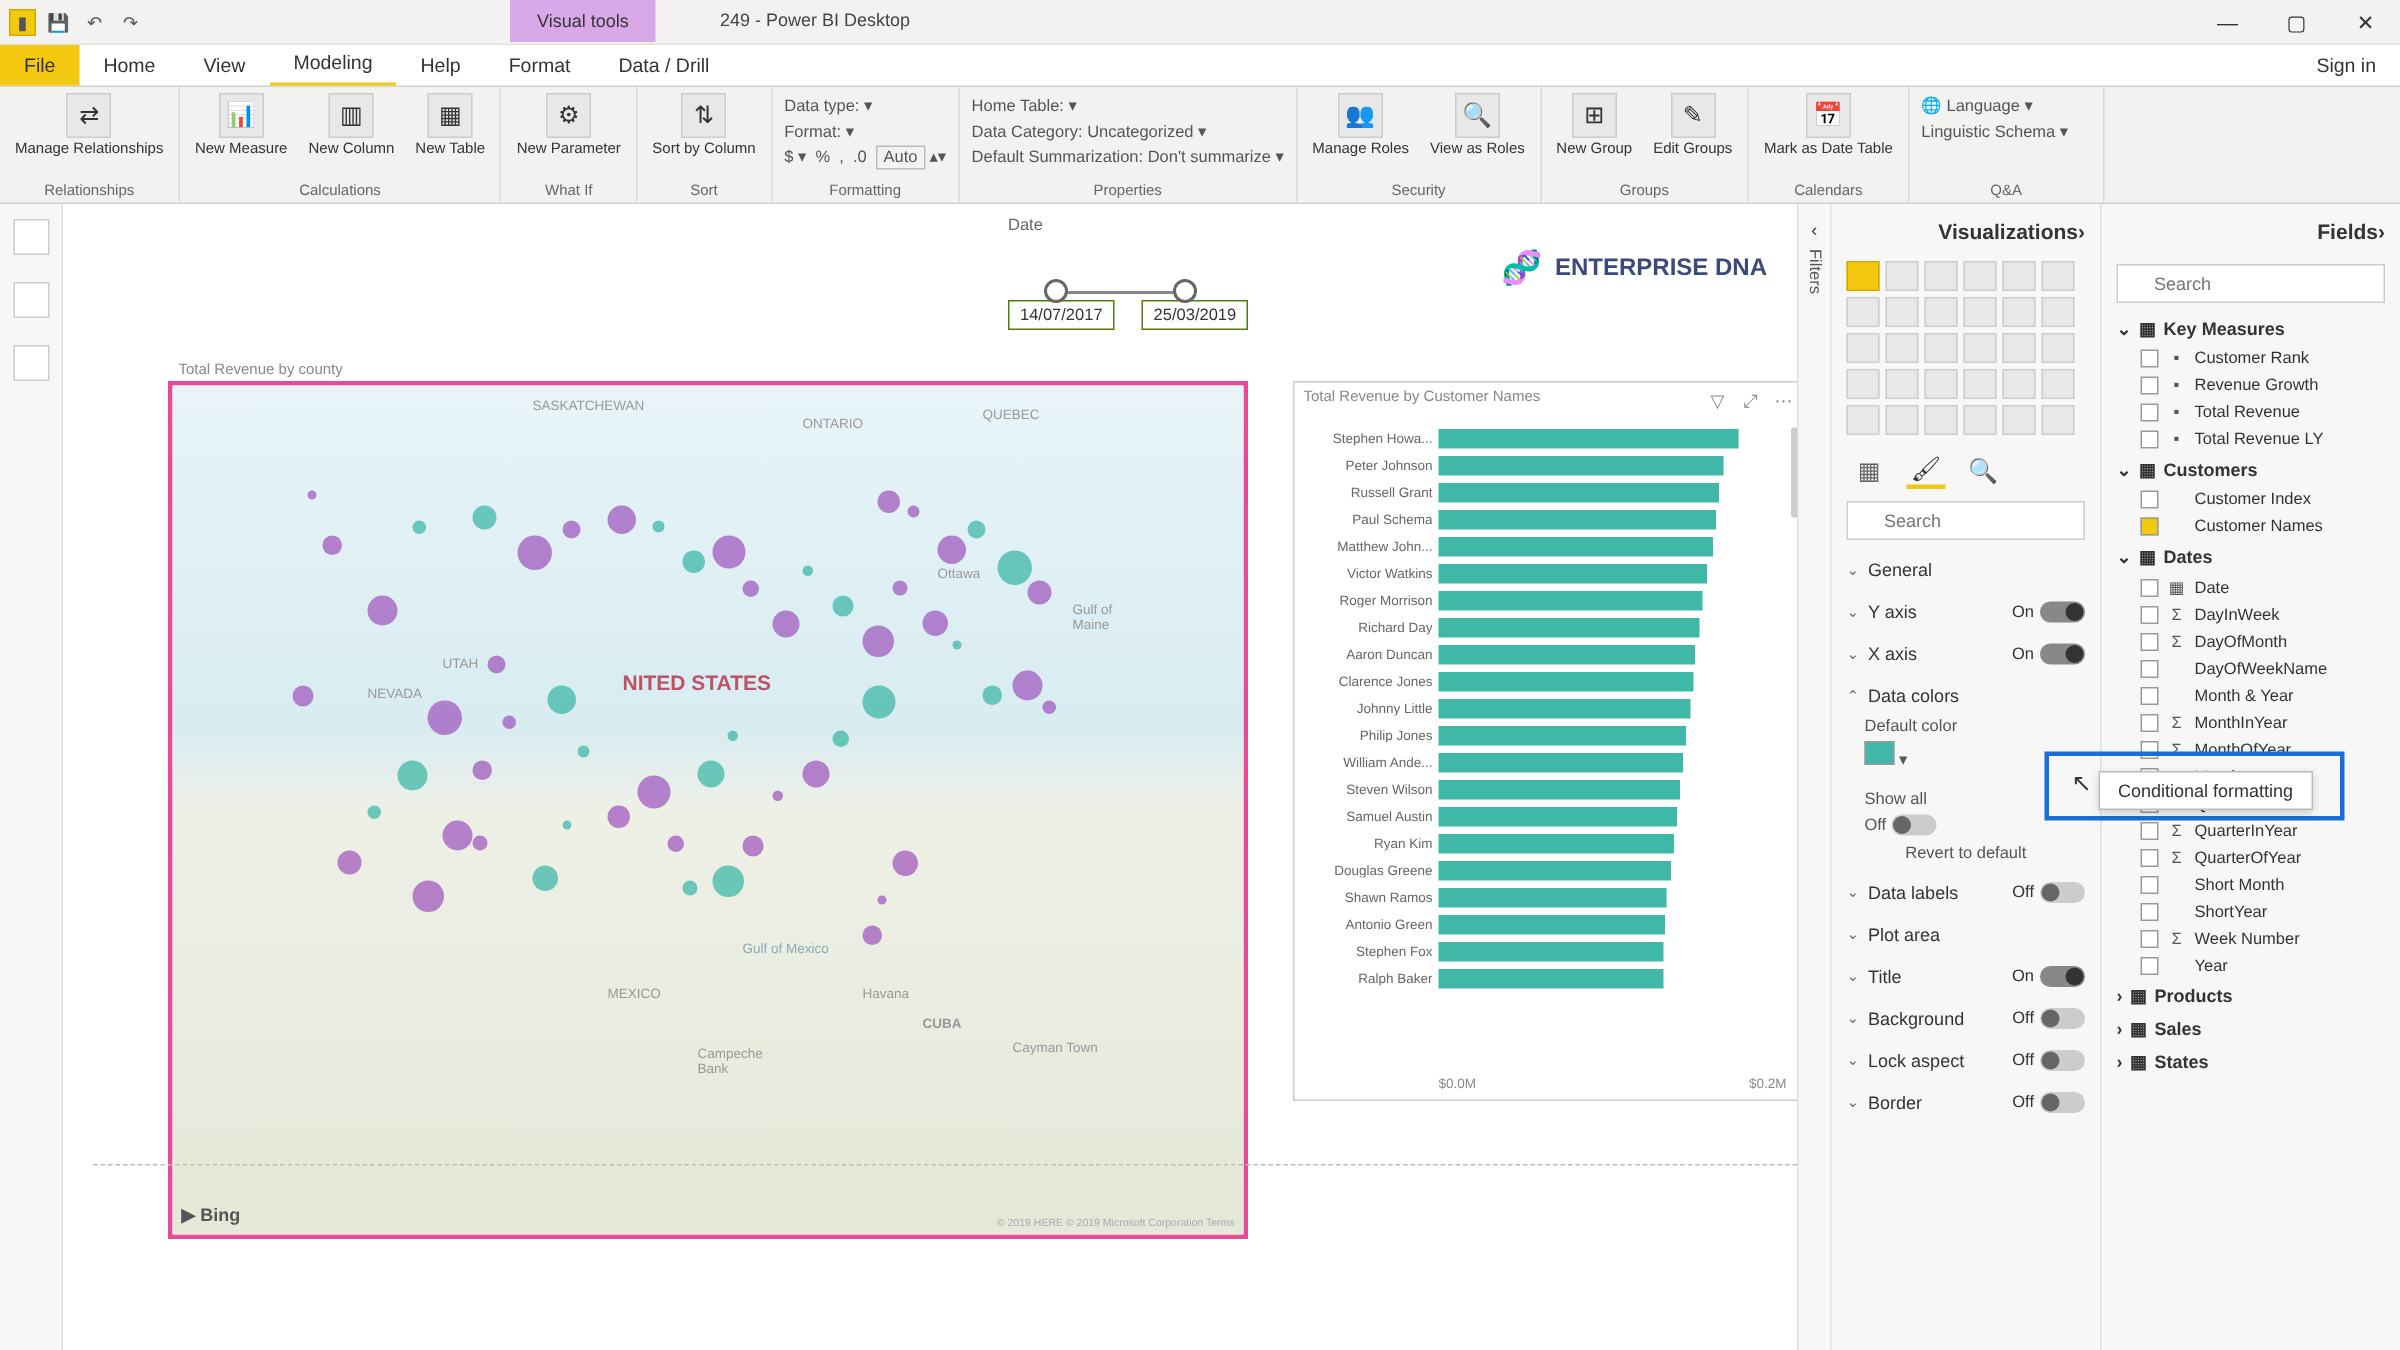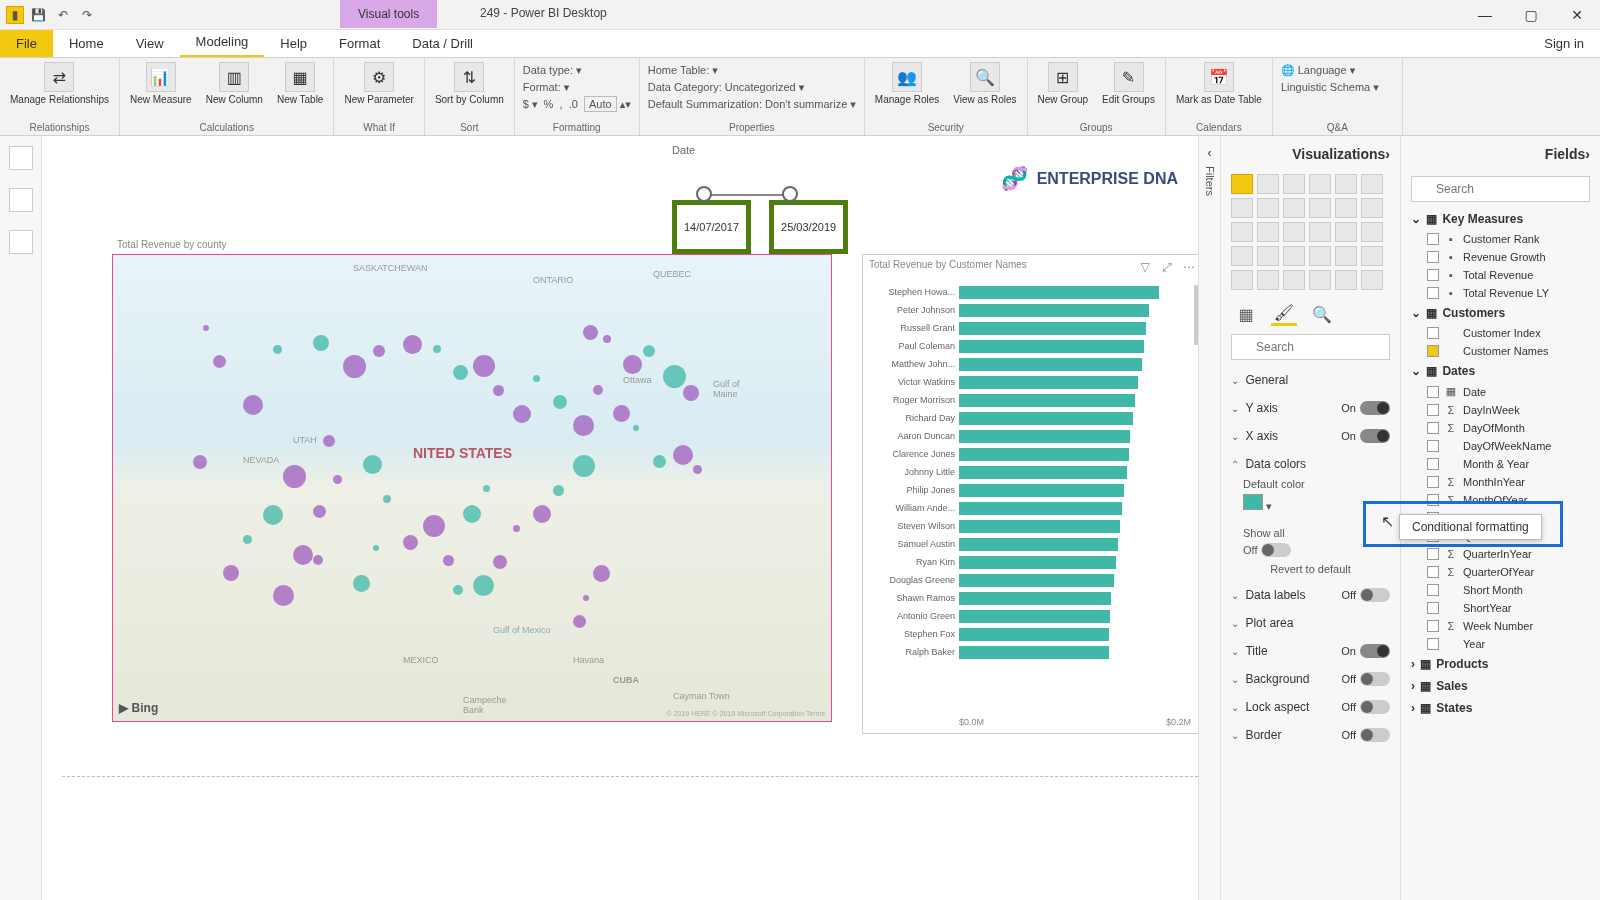--- a/index.html
+++ b/index.html
@@ -36,27 +36,27 @@
 .main { display: flex; height: calc(900px - 30px - 28px - 78px); }
 .leftrail { width: 42px; background: #f7f7f7; border-right: 1px solid #e0e0e0; display: flex; flex-direction: column; gap: 18px; padding-top: 10px; align-items: center; }
 .leftrail span { width: 24px; height: 24px; background: #fff; border: 1px solid #ccc; cursor: pointer; }
 .canvas { flex: 1; position: relative; background: #fff; overflow: hidden; }
 .filtersrail { width: 22px; background: #f7f7f7; border-left: 1px solid #e0e0e0; display: flex; flex-direction: column; align-items: center; padding-top: 10px; gap: 6px; }
 .filtersrail .lbl { writing-mode: vertical-rl; font-size: 11px; color: #555; }
 
 
 .slicer-label { position: absolute; left: 630px; top: 8px; font-size: 11px; color: #666; }
 .slicer-dates { position: absolute; left: 630px; top: 28px; display: flex; gap: 18px; font-size: 11px; }
-.slicer-dates span { border: 5px solid #4d7c0f; padding: 16px 7px; margin-top: 36px; }
+.slicer-dates span { border: 1px solid #4d7c0f; padding: 3px 7px; margin-top: 36px; }
 .slicer-track { position: absolute; left: 660px; top: 58px; width: 90px; height: 2px; background: #888; }
 .slicer-track .h { position: absolute; top: -8px; width: 16px; height: 16px; border-radius: 50%; background: #fff; border: 2px solid #666; }
 .logo { position: absolute; right: 20px; top: 30px; display: flex; align-items: center; gap: 8px; font-weight: 600; color: #3a4a7a; font-size: 16px; }
 .logo .dna { font-size: 22px; color: #5a7ed6; }
 
-.map-vis { position: absolute; left: 70px; top: 118px; width: 720px; height: 468px; border: 1px solid #ec4899; }
+.map-vis { position: absolute; left: 70px; top: 118px; width: 720px; height: 572px; border: 3px solid #ec4899; }
 .map-vis .title { position: absolute; top: -16px; left: 4px; font-size: 10px; color: #888; }
 .map-vis .mapbg { width: 100%; height: 100%; background: linear-gradient(#e8f4f8, #d8ecf2 40%, #eef0e6 50%, #e4e8d8); position: relative; overflow: hidden; }
 .map-vis .lbl { position: absolute; font-size: 9px; color: #999; }
 .bubble { position: absolute; border-radius: 50%; opacity: 0.75; }
 .bing { position: absolute; left: 6px; bottom: 6px; font-size: 12px; font-weight: 600; color: #555; }
 .credit { position: absolute; right: 6px; bottom: 4px; font-size: 7px; color: #aaa; }
 
 .bar-vis { position: absolute; left: 820px; top: 118px; width: 340px; height: 480px; border: 1px solid #ccc; background: #fff; }
 .bar-vis .title { position: absolute; top: 4px; left: 6px; font-size: 10px; color: #888; }
 .bar-vis .vhdr { position: absolute; top: 4px; right: 4px; display: flex; gap: 6px; }
@@ -280,21 +280,21 @@
       <div class="mapbg">
         <div class="lbl" style="left:240px;top:8px;">SASKATCHEWAN</div>
         <div class="lbl" style="left:420px;top:20px;">ONTARIO</div>
         <div class="lbl" style="left:540px;top:14px;">QUEBEC</div>
         <div class="lbl" style="left:300px;top:190px;font-size:14px;color:#b56;font-weight:bold;">NITED STATES</div>
         <div class="lbl" style="left:380px;top:370px;color:#8ab;">Gulf of Mexico</div>
         <div class="lbl" style="left:290px;top:400px;">MEXICO</div>
         <div class="lbl" style="left:500px;top:420px;font-weight:600;">CUBA</div>
         <div class="lbl" style="left:460px;top:400px;">Havana</div>
         <div class="lbl" style="left:510px;top:120px;">Ottawa</div>
-        <div class="lbl" style="left:600px;top:124px;white-space:pre;">Gulf of
+        <div class="lbl" style="left:600px;top:144px;white-space:pre;">Gulf of
 Maine</div>
         <div class="lbl" style="left:130px;top:200px;">NEVADA</div>
         <div class="lbl" style="left:180px;top:180px;">UTAH</div>
         <div class="lbl" style="left:560px;top:436px;">Cayman Town</div>
         <div class="lbl" style="left:350px;top:440px;white-space:pre;">Campeche
 Bank</div>
         <div id="bubbles">
             <div class="bubble" style="left: 90px; top: 70px; width: 6px; height: 6px; background: rgb(160, 91, 191);"></div>
             <div class="bubble" style="left: 100px; top: 100px; width: 13px; height: 13px; background: rgb(160, 91, 191);"></div>
             <div class="bubble" style="left: 130px; top: 140px; width: 20px; height: 20px; background: rgb(160, 91, 191);"></div>
@@ -374,21 +374,21 @@
           </div>
           <div class="barrow">
             <div class="nm">Peter Johnson</div>
             <div class="bar" style="width:190.47619047619048px;"></div>
           </div>
           <div class="barrow">
             <div class="nm">Russell Grant</div>
             <div class="bar" style="width:186.66666666666669px;"></div>
           </div>
           <div class="barrow">
-            <div class="nm">Paul Coleman</div>
+            <div class="nm">Paul Schema</div>
             <div class="bar" style="width:184.76190476190476px;"></div>
           </div>
           <div class="barrow">
             <div class="nm">Matthew John...</div>
             <div class="bar" style="width:182.85714285714286px;"></div>
           </div>
           <div class="barrow">
             <div class="nm">Victor Watkins</div>
             <div class="bar" style="width:179.04761904761907px;"></div>
           </div>

